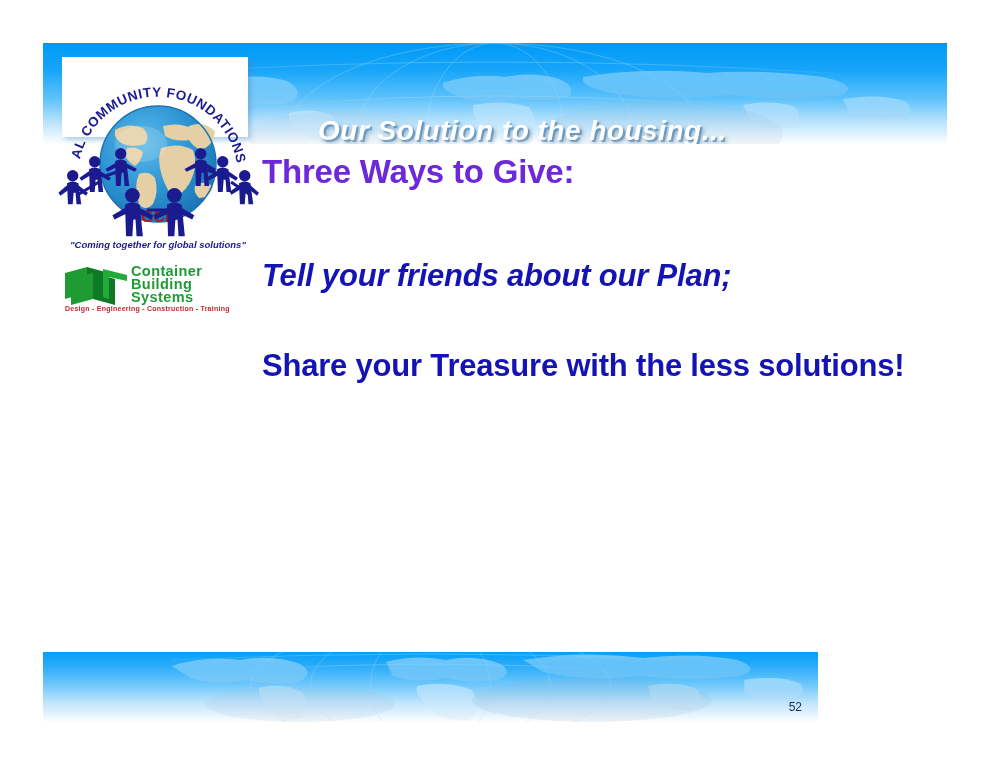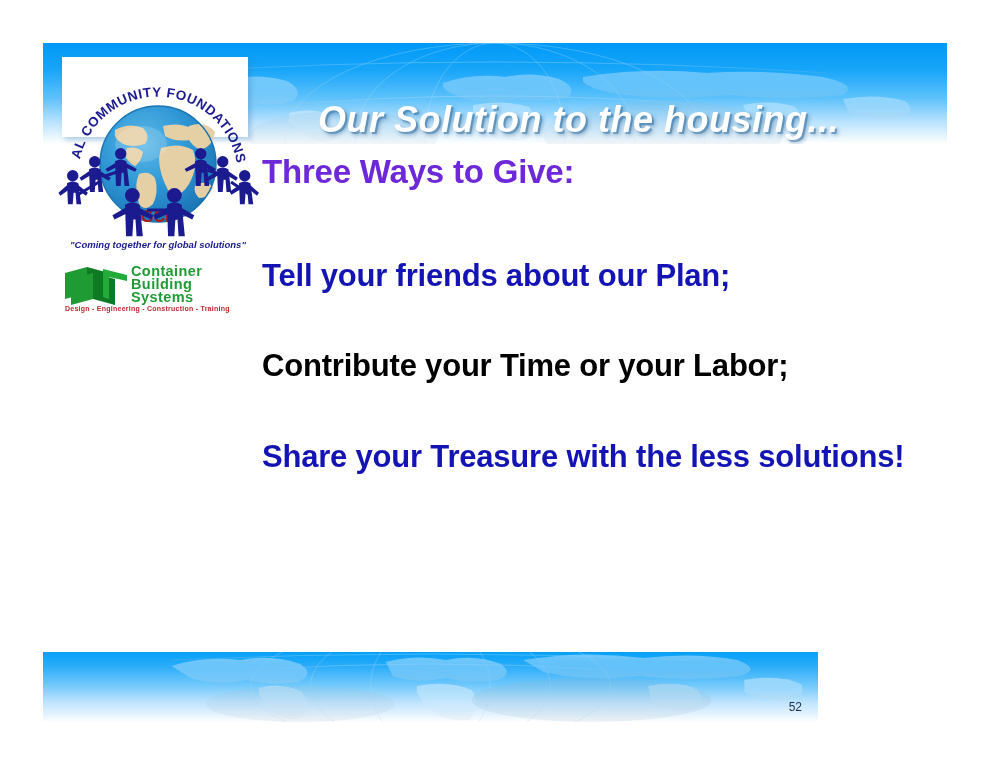--- a/index.html
+++ b/index.html
@@ -42,22 +42,22 @@
   .header-map {
     position: absolute;
     left: 0; top: 0;
     width: 100%;
     height: 100%;
     opacity: 0.45;
   }
   .header-title {
     position: absolute;
     left: 275px;
-    top: 56px;
-    font-size: 36px;
+    top: 72px;
+    font-size: 28px;
     font-weight: bold;
     font-style: italic;
     color: #ffffff;
     letter-spacing: 0.5px;
     text-shadow:
        2px 2px 0 rgba(60,120,170,0.55),
        3px 3px 4px rgba(40,90,140,0.45);
     white-space: nowrap;
     z-index: 6;
   }
@@ -312,23 +312,22 @@
 
     <text x="74" y="17" font-family="Liberation Sans, sans-serif" font-size="14.5" font-weight="bold" fill="#1f9b34" letter-spacing="0.4">Container</text>
     <text x="74" y="30" font-family="Liberation Sans, sans-serif" font-size="14.5" font-weight="bold" fill="#1f9b34" letter-spacing="0.4">Building</text>
     <text x="74" y="43" font-family="Liberation Sans, sans-serif" font-size="14.5" font-weight="bold" fill="#1f9b34" letter-spacing="0.4">Systems</text>
     <text x="8" y="52" font-family="Liberation Sans, sans-serif" font-size="7" font-weight="bold" fill="#c0282d" letter-spacing="0.25">Design - Engineering - Construction - Training</text>
   </svg>
 
   <div class="body-text">
     <div class="line line-heading" style="color:#6d28d9;">Three Ways to Give:</div>
 
-    <div class="line line-gap" style="color:#1414b4;">Tell your friends about our Plan;</div>
-
-    <div class="line line-gap" style="color:#000000;">Contribute your Time or your Labor;</div>
+    <div class="line line-gap" style="color:#1414b4;font-style:italic;">Tell your friends about our Plan;</div>
+
 
     <div class="line" style="color:#1414b4;">Share your Treasure with the less solutions!</div>
   </div>
 
   <div class="footer-band">
     <svg class="footer-map" viewBox="0 0 904 70" preserveAspectRatio="none">
       <defs>
         <linearGradient id="mapFadeBot" x1="0" y1="0" x2="0" y2="1">
           <stop offset="0%" stop-color="#ffffff" stop-opacity="0.78"></stop>
           <stop offset="55%" stop-color="#d7ecfb" stop-opacity="0.6"></stop>

